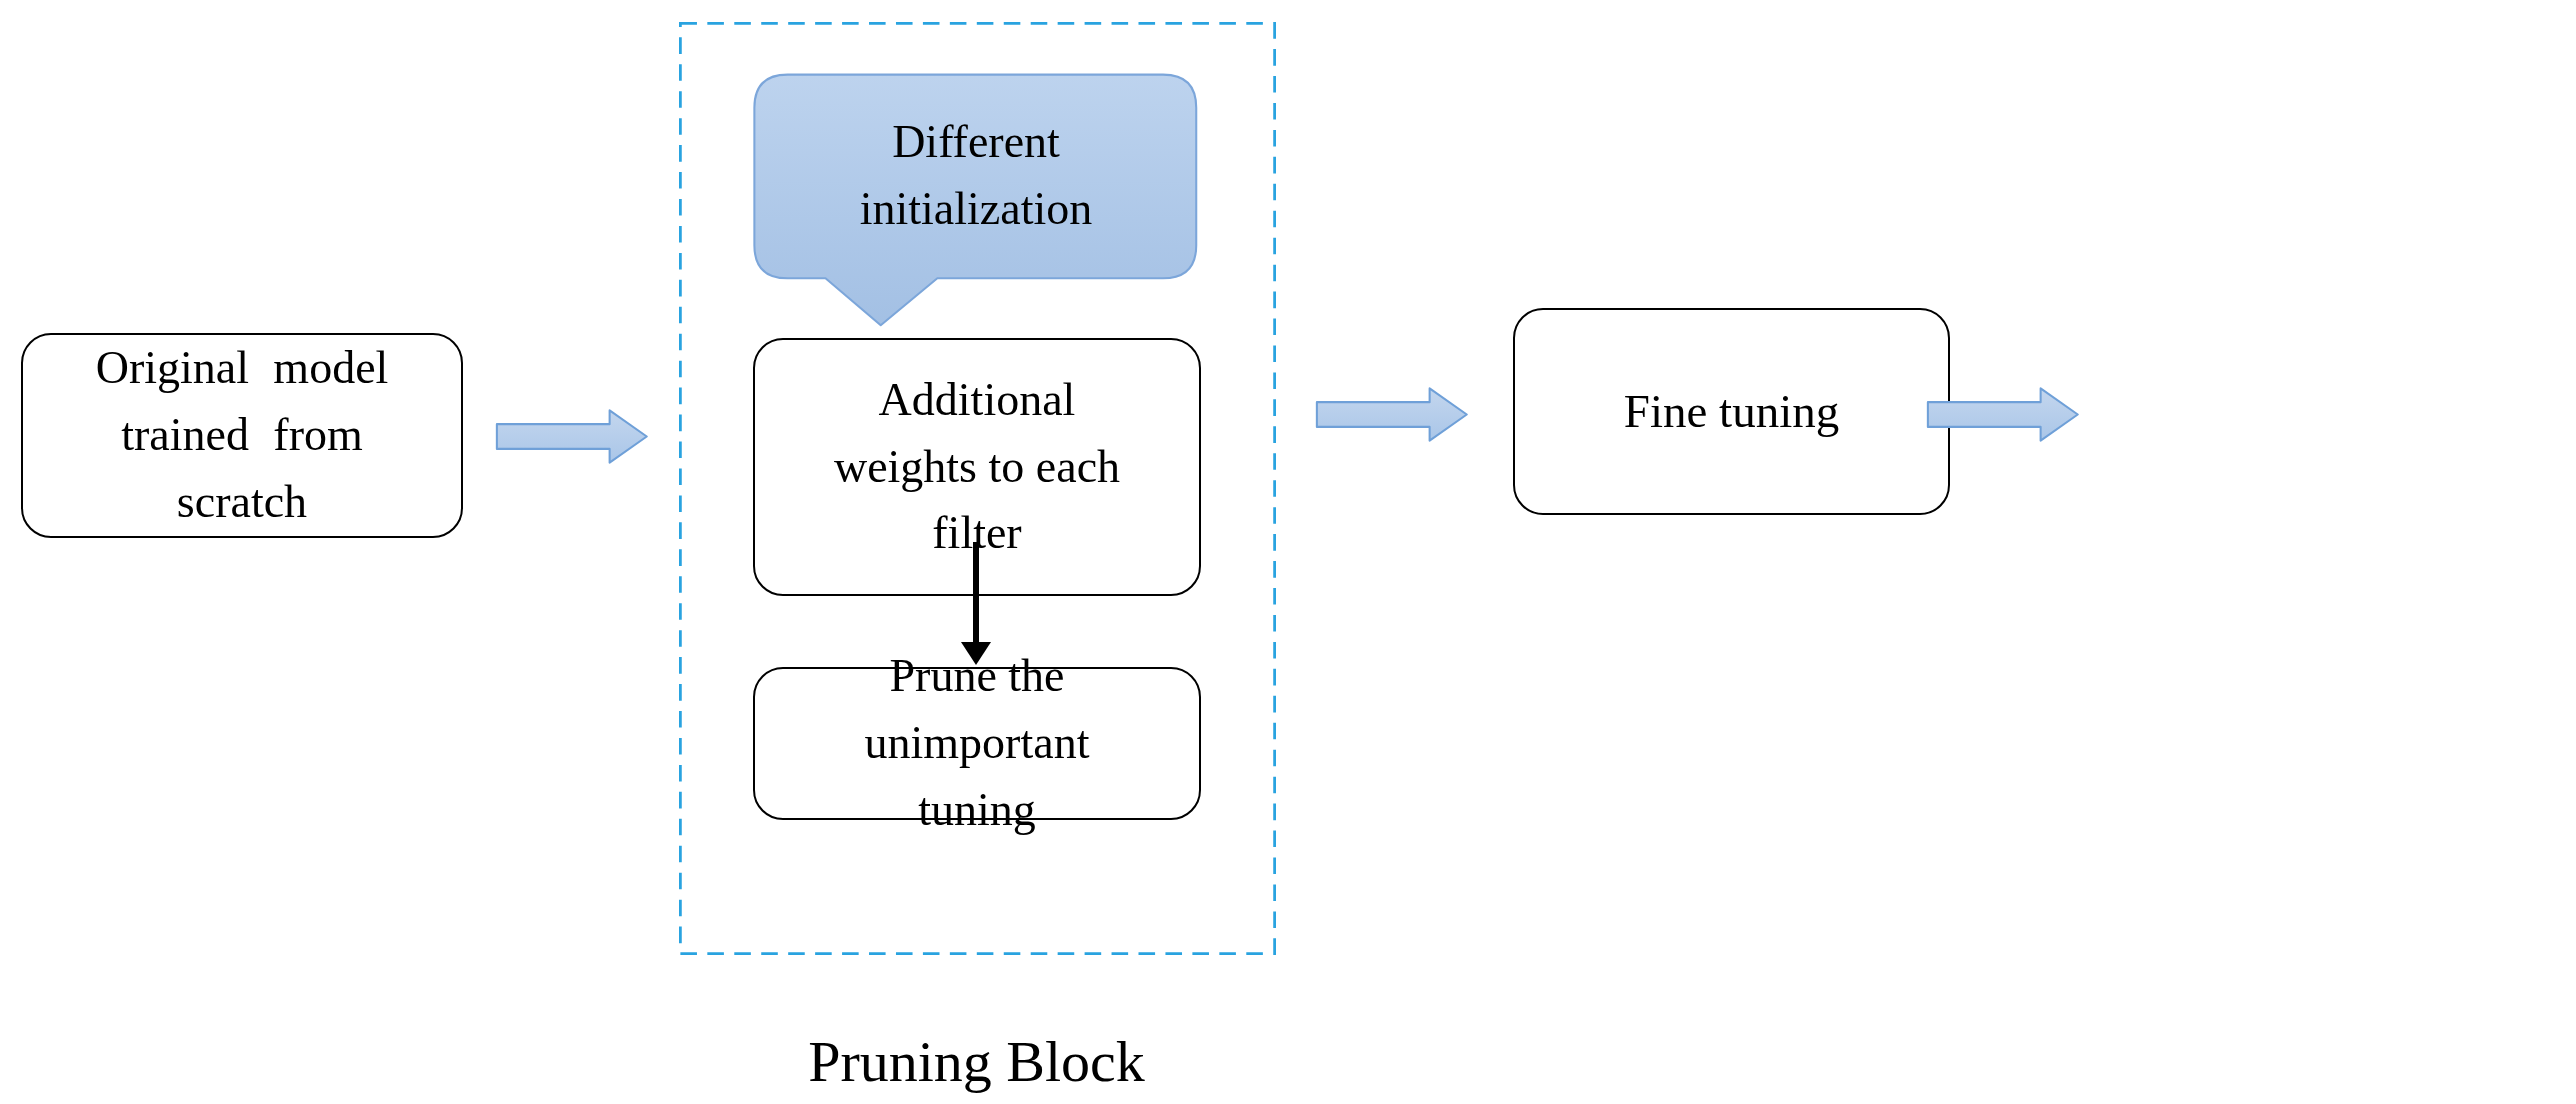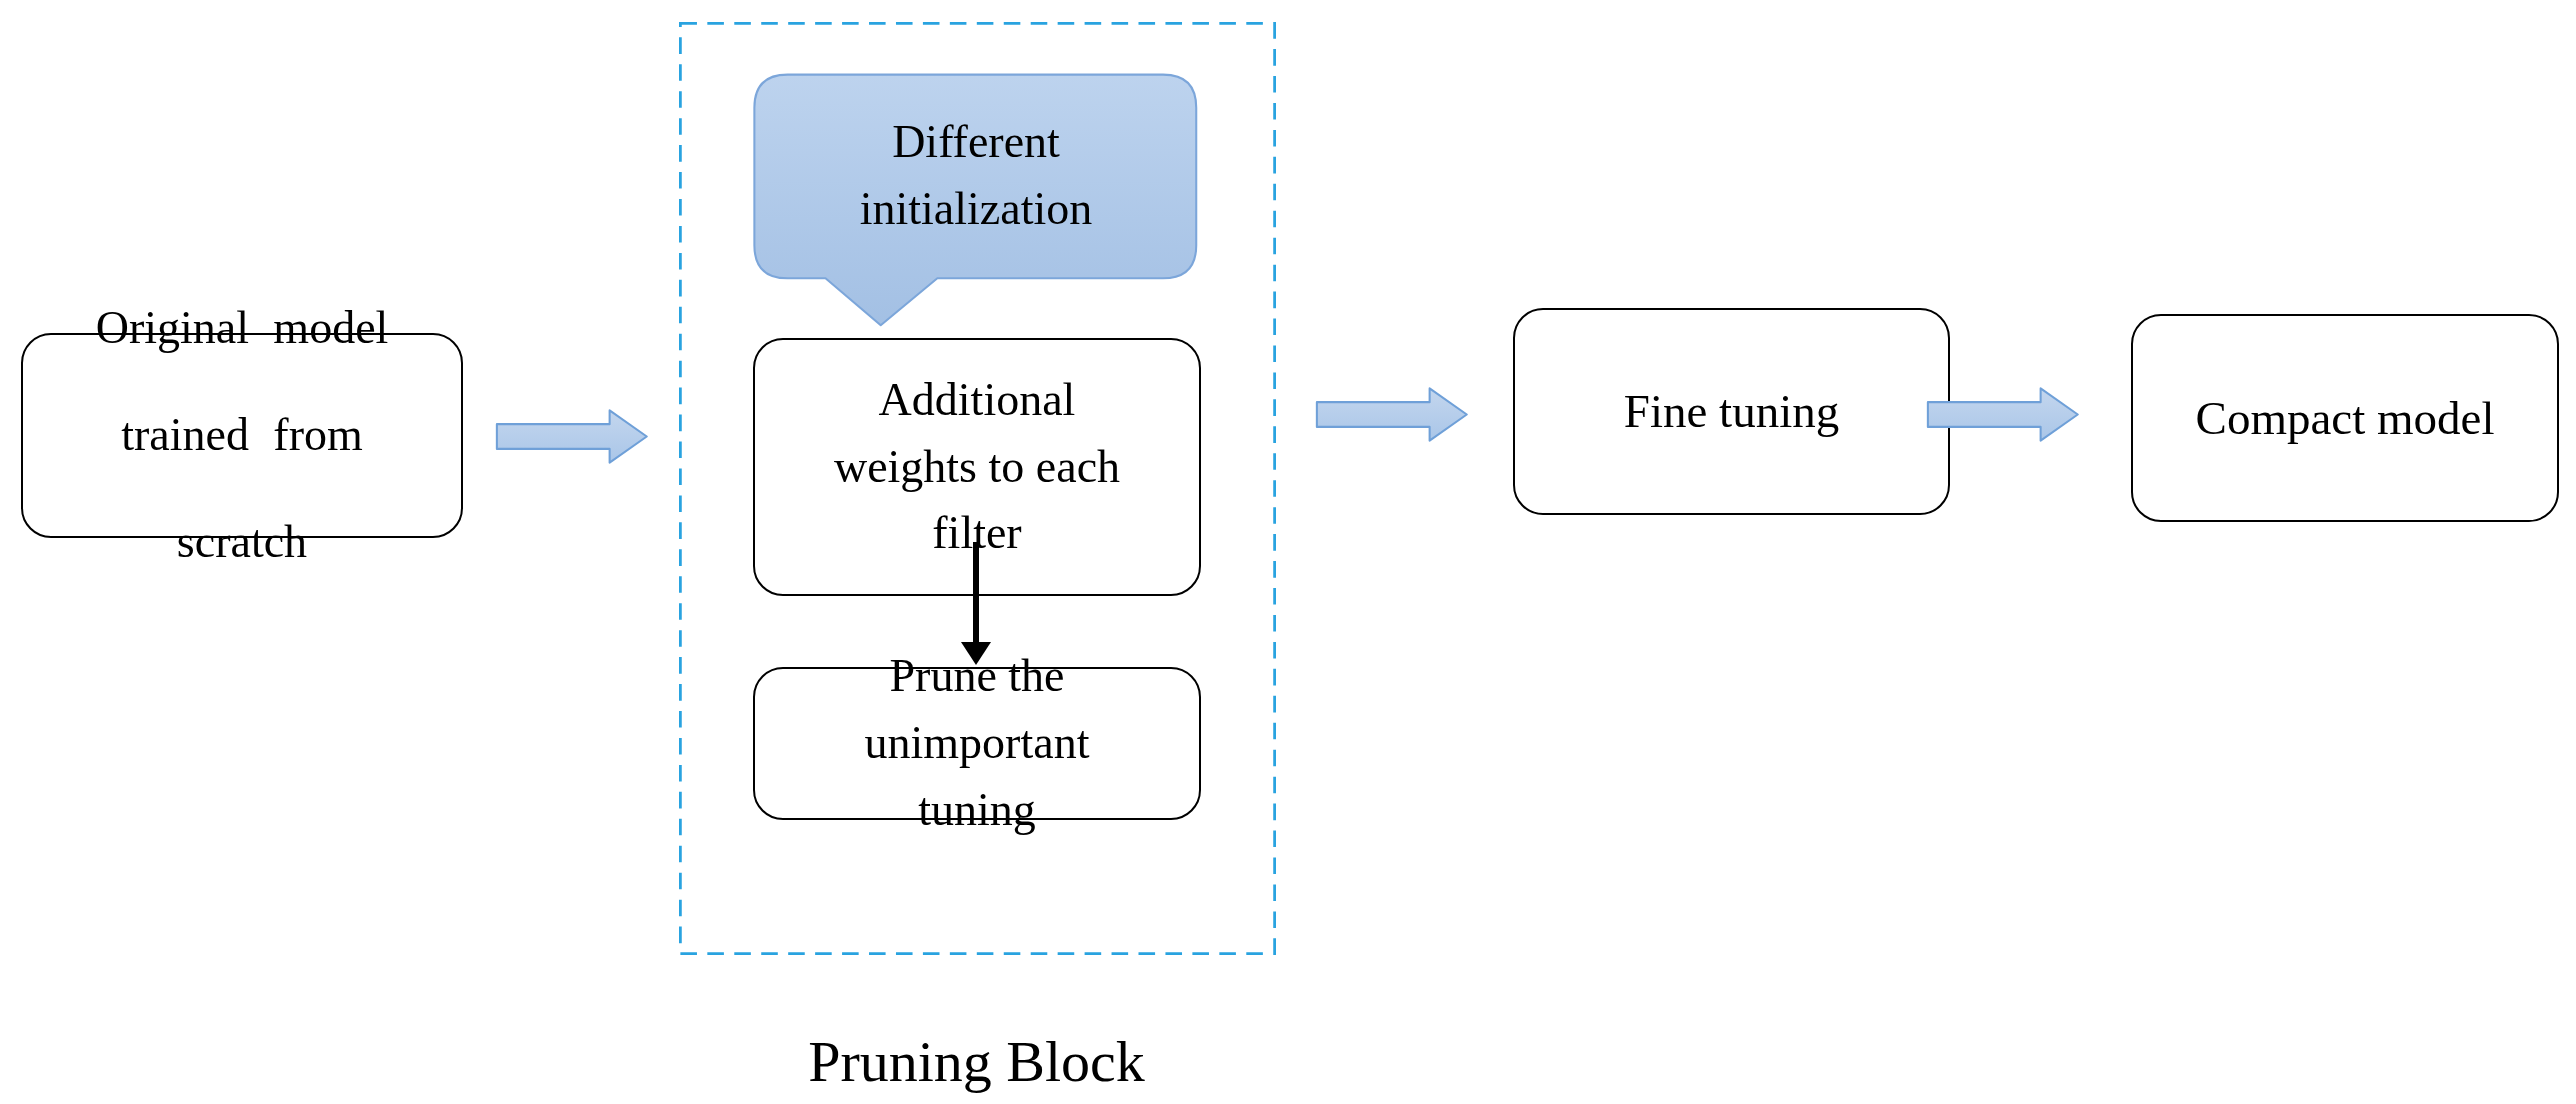--- a/index.html
+++ b/index.html
@@ -20,21 +20,21 @@
     background: #ffffff;
     display: flex;
     flex-direction: column;
     align-items: center;
     justify-content: center;
     text-align: center;
     font-size: 46px;
     line-height: 1.45;
   }
   .node .line { white-space: nowrap; }
-  .wide-words { word-spacing: 0.28em; gap: 40px; }
+  .wide-words { word-spacing: 0.28em; }
   .single { font-size: 47px; }
 
   #node-original   { left: 21px;   top: 333px; width: 442px; height: 205px; }
   #node-additional { left: 753px; top: 338px; width: 448px; height: 258px; }
   #node-prune      { left: 753px; top: 667px; width: 448px; height: 153px; }
   #node-finetune   { left: 1513px; top: 308px; width: 437px; height: 207px; }
   #node-compact    { left: 2131px; top: 314px; width: 428px; height: 208px; }
 
   .svg-abs { position: absolute; }
   #dashed-container { left: 679px; top: 22px; }
@@ -145,18 +145,15 @@
   <svg id="arrow-3" class="svg-abs" width="155" height="55" viewBox="0 0 224 80">
     <defs>
       <linearGradient id="arrGrad3" x1="0" y1="0" x2="0" y2="1">
         <stop offset="0" stop-color="#c3d6ee"></stop>
           <stop offset="1" stop-color="#aac6e8"></stop>
       </linearGradient>
     </defs>
     <polygon points="2,22 166,22 166,2 220,40 166,78 166,58 2,58" fill="url(#arrGrad3)" stroke="#6fa0d8" stroke-width="3" stroke-linejoin="round"></polygon>
   </svg>
 
-  <div class="node single" id="node-compact">
-    <div class="line">Compact model</div>
-  </div>
 
 </div>
 
 
 </body></html>

